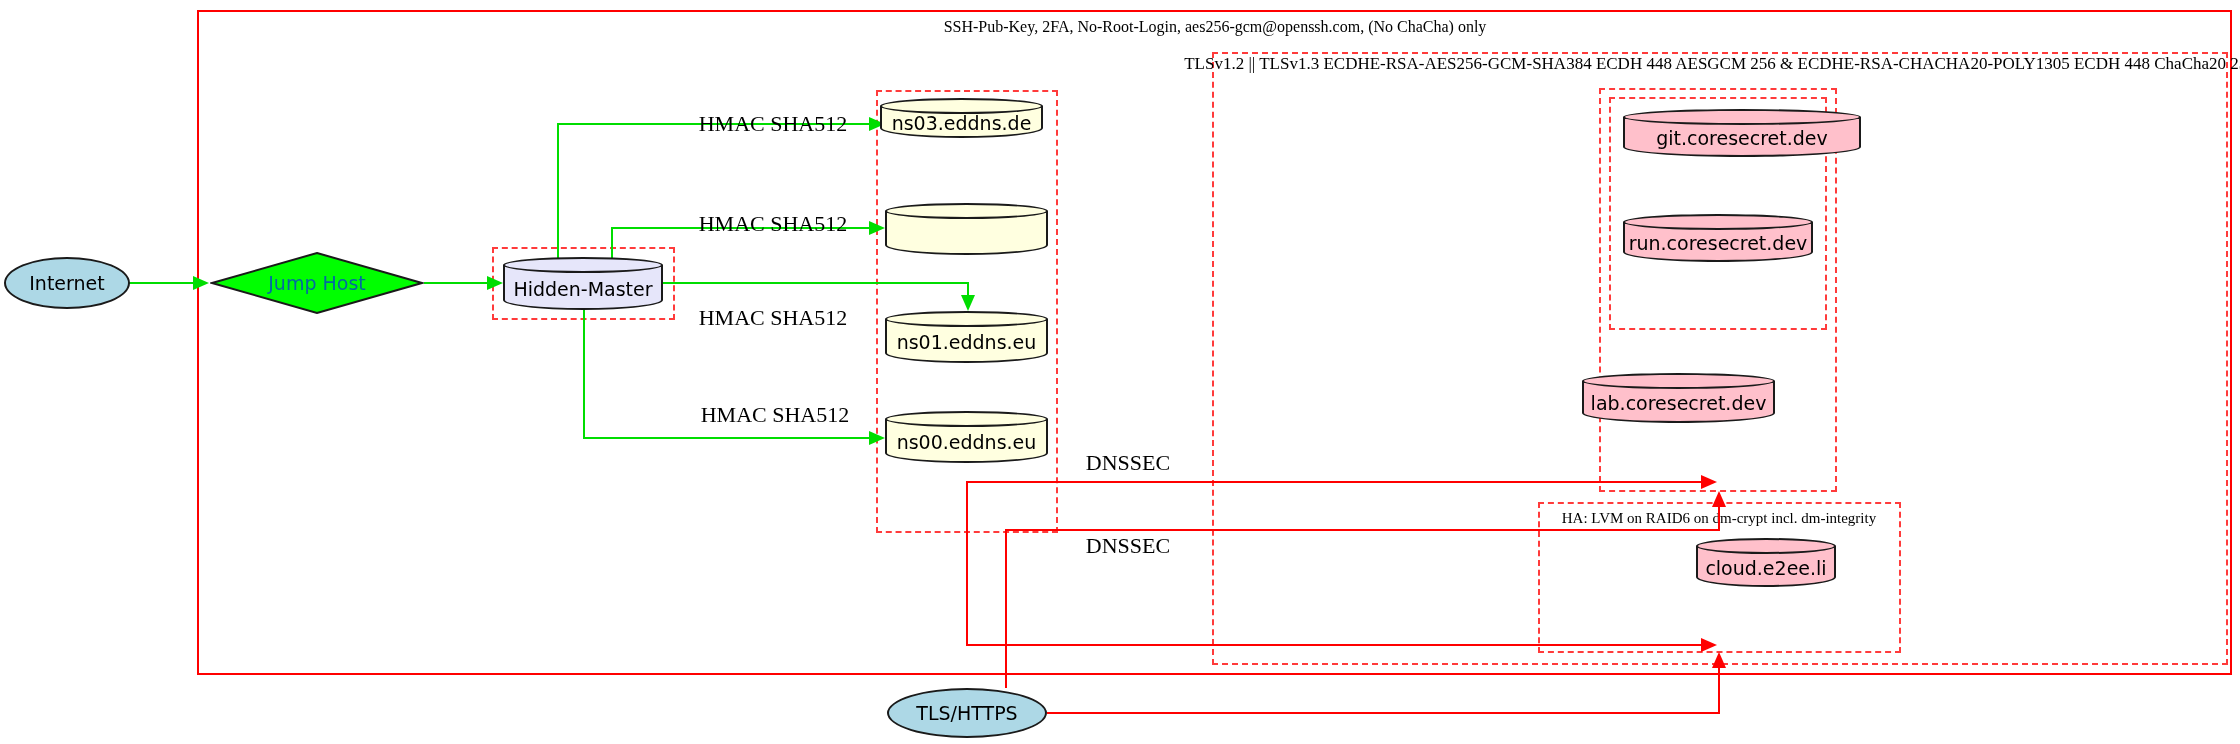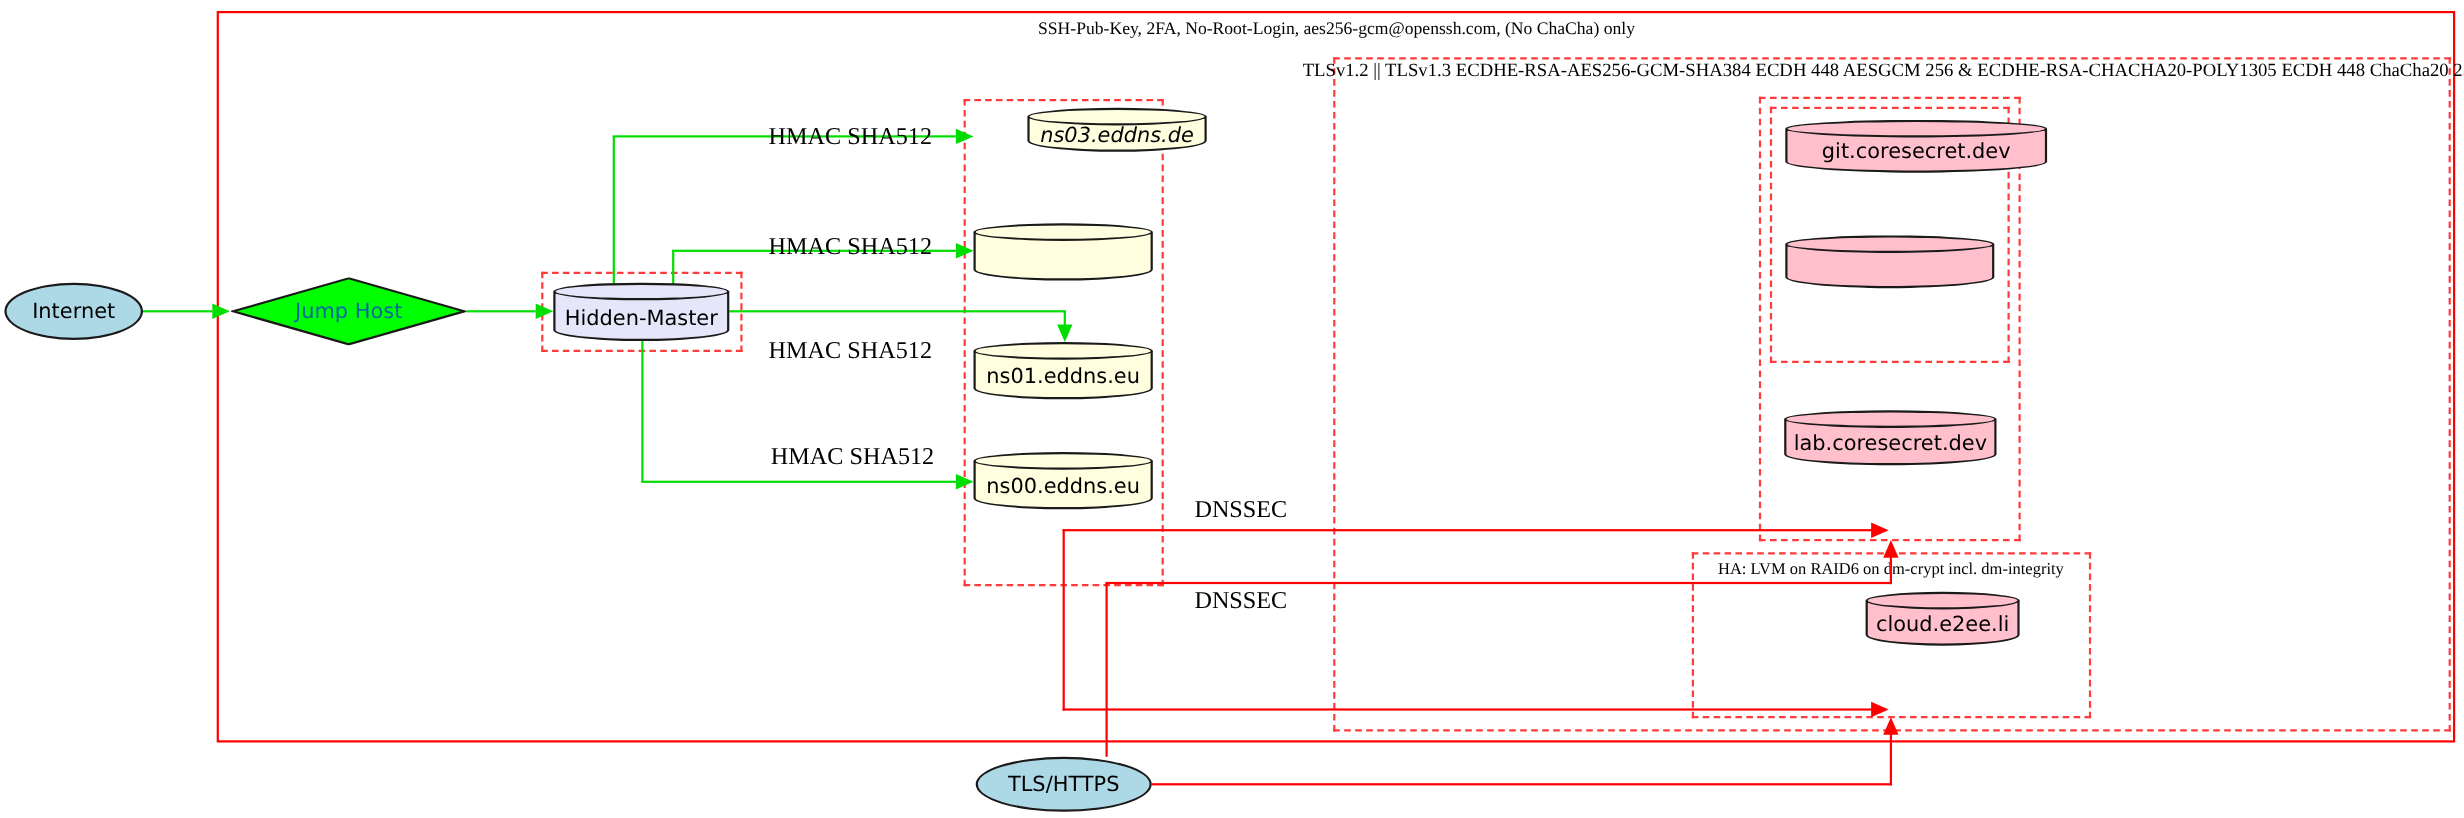--- a/index.html
+++ b/index.html
@@ -137,21 +137,21 @@
     </svg>
     <div class="dlabel">Jump Host</div>
   </div>
 
   <div class="cyl lav" style="left:503px; top:257px; width:160px; height:53px;">
     <div class="body"></div>
     <div class="rim"></div>
     <div class="cyl-label">Hidden-Master</div>
   </div>
 
-  <div class="cyl yel" style="left:934px; top:98px; width:163px; height:40px;font-style:italic;">
+  <div class="cyl yel" style="left:880px; top:98px; width:163px; height:40px;">
     <div class="body"></div>
     <div class="rim"></div>
     <div class="cyl-label">ns03.eddns.de</div>
   </div>
 
   <div class="cyl yel" style="left:885px; top:203px; width:163px; height:52px;">
     <div class="body"></div>
     <div class="rim"></div>
   </div>
 
@@ -169,23 +169,24 @@
 
   <div class="cyl pnk" style="left:1623px; top:109px; width:190px; height:48px;padding-left:48px;">
     <div class="body"></div>
     <div class="rim"></div>
     <div class="cyl-label">git.coresecret.dev</div>
   </div>
 
   <div class="cyl pnk" style="left:1623px; top:214px; width:190px; height:48px;">
     <div class="body"></div>
     <div class="rim"></div>
-  </div>
-
-  <div class="cyl pnk" style="left:1622px; top:373px; width:193px; height:50px;">
+    <div class="cyl-label">run.coresecret.dev</div>
+  </div>
+
+  <div class="cyl pnk" style="left:1582px; top:373px; width:193px; height:50px;">
     <div class="body"></div>
     <div class="rim"></div>
     <div class="cyl-label">lab.coresecret.dev</div>
   </div>
 
   <div class="cyl pnk" style="left:1648px; top:538px; width:140px; height:49px;margin-left:48px;">
     <div class="body"></div>
     <div class="rim"></div>
     <div class="cyl-label">cloud.e2ee.li</div>
   </div>

